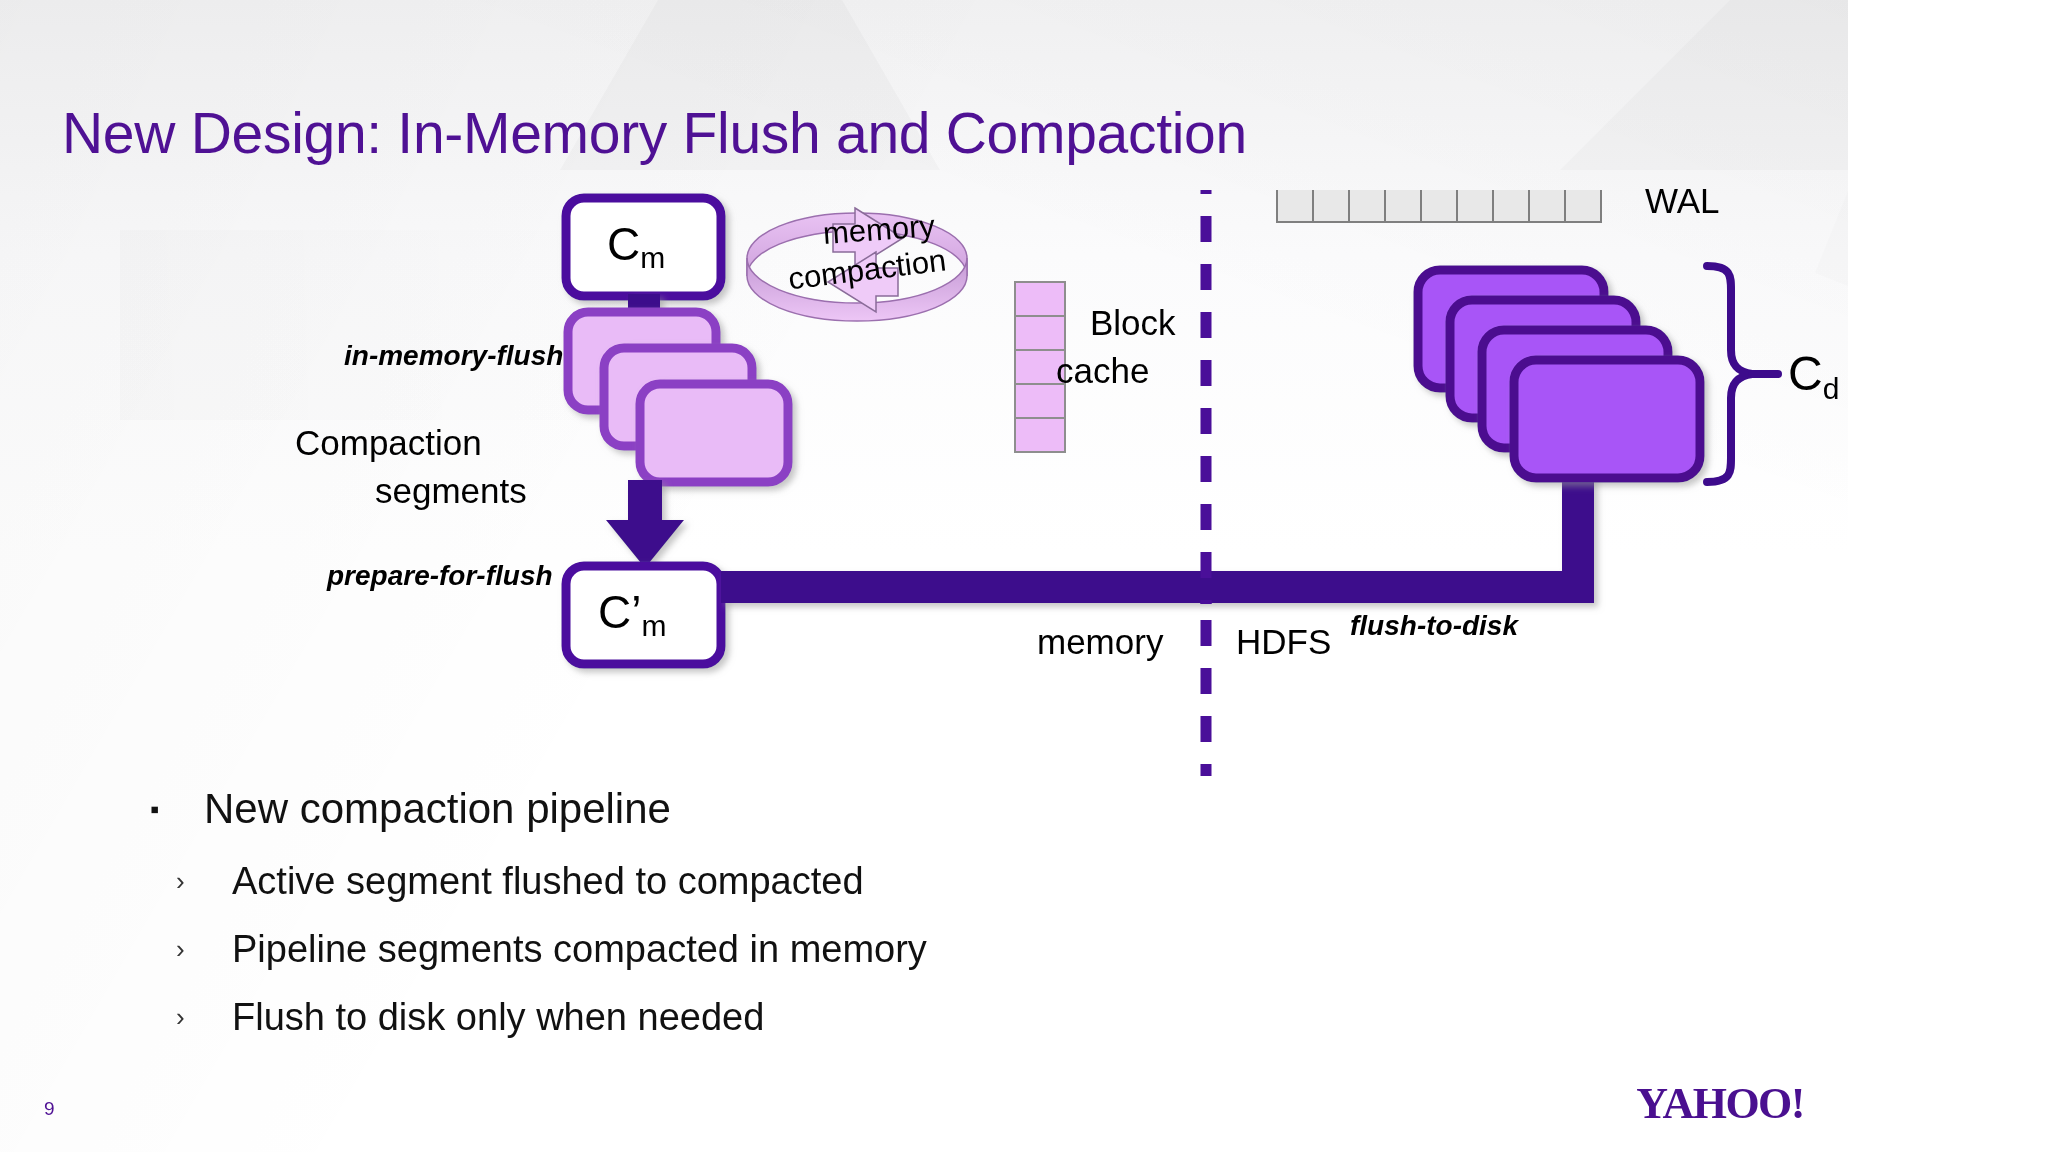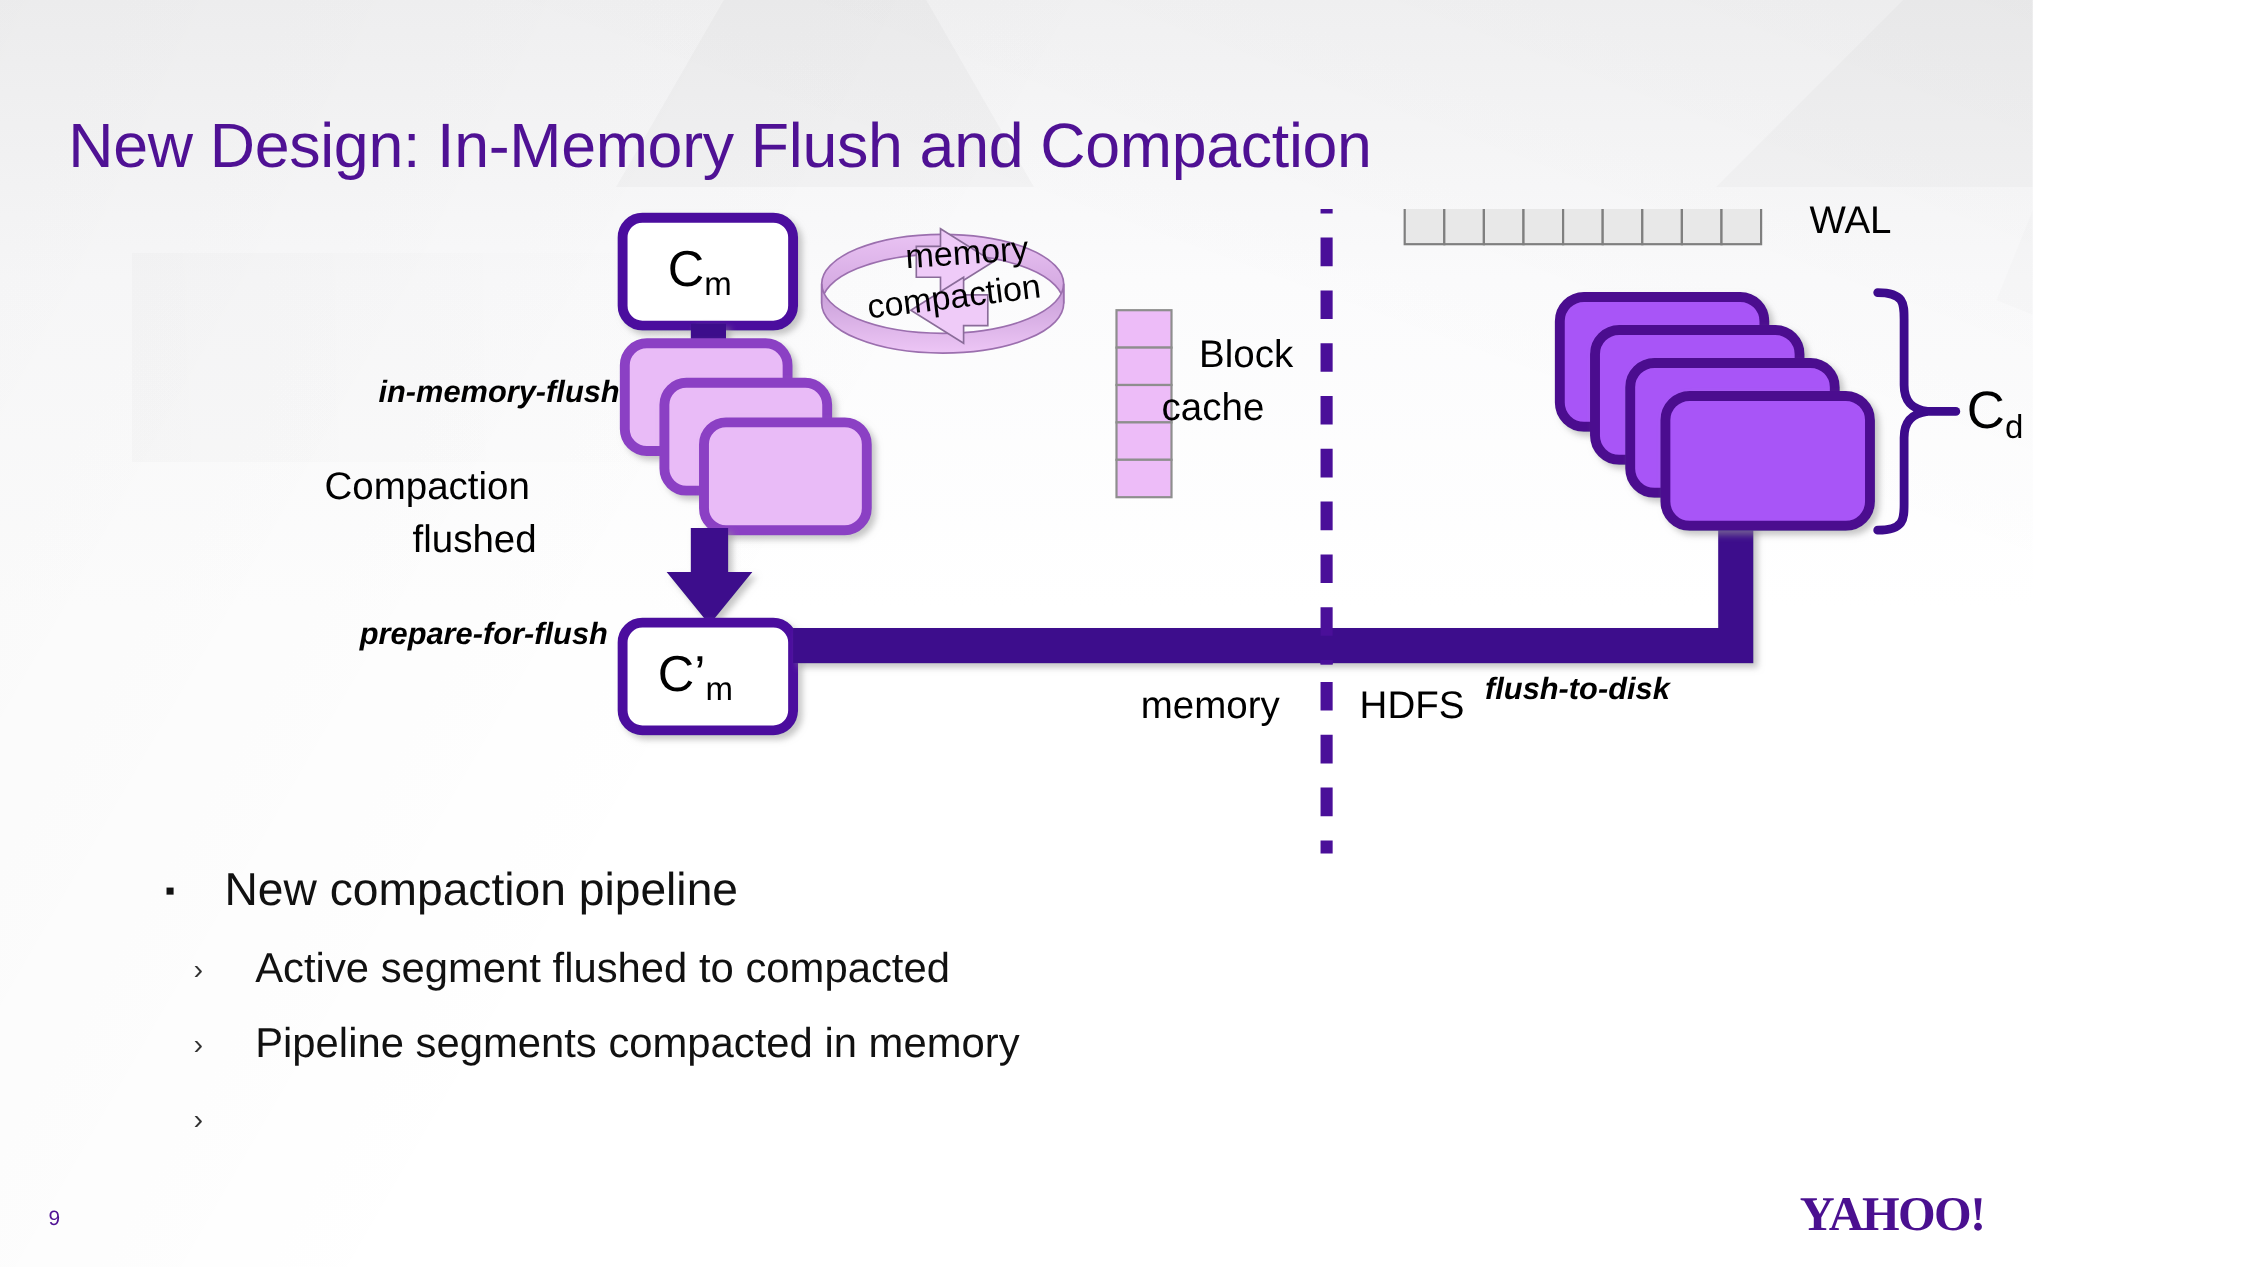--- a/index.html
+++ b/index.html
@@ -321,21 +321,21 @@
     <div class="ringword w1" style="left:823px; top:22px;">memory</div>
     <div class="ringword w2" style="left:788px; top:62px;">compaction</div>
 
     <div class="dlabel italic" style="left:344px; top:150px;">in-memory-flush</div>
 
     <div class="dlabel italic" style="left:327px; top:370px;">prepare-for-flush</div>
 
     <div class="dlabel italic" style="left:1350px; top:420px;">flush-to-disk</div>
 
     <div class="dlabel plain" style="left:295px; top:233px;">Compaction</div>
-    <div class="dlabel plain" style="left:375px; top:281px;">flushed</div>
+    <div class="dlabel plain" style="left:375px; top:281px;">segments</div>
 
     <div class="dlabel plain" style="left:1090px; top:113px;">Block</div>
     <div class="dlabel plain" style="left:1056px; top:161px;">cache</div>
 
     <div class="dlabel plain" style="left:1645px; top:-9px;">WAL</div>
 
     <div class="dlabel plain" style="left:1037px; top:432px;">memory</div>
     <div class="dlabel plain" style="left:1236px; top:432px;">HDFS</div>
   </div>
 
@@ -347,19 +347,20 @@
       <div class="b2row">
         <span class="b2mark">›</span>
         <span class="b2text">Active segment flushed to compacted</span>
       </div>
       <div class="b2row">
         <span class="b2mark">›</span>
         <span class="b2text">Pipeline segments compacted in memory</span>
       </div>
       <div class="b2row">
         <span class="b2mark">›</span>
+        <span class="b2text">Flush to disk only when needed</span>
       </div>
     </div>
 
   <div id="pagenum">9</div>
   <div id="logo">YAHOO!</div>
 
 </div>
 
 </body></html>

